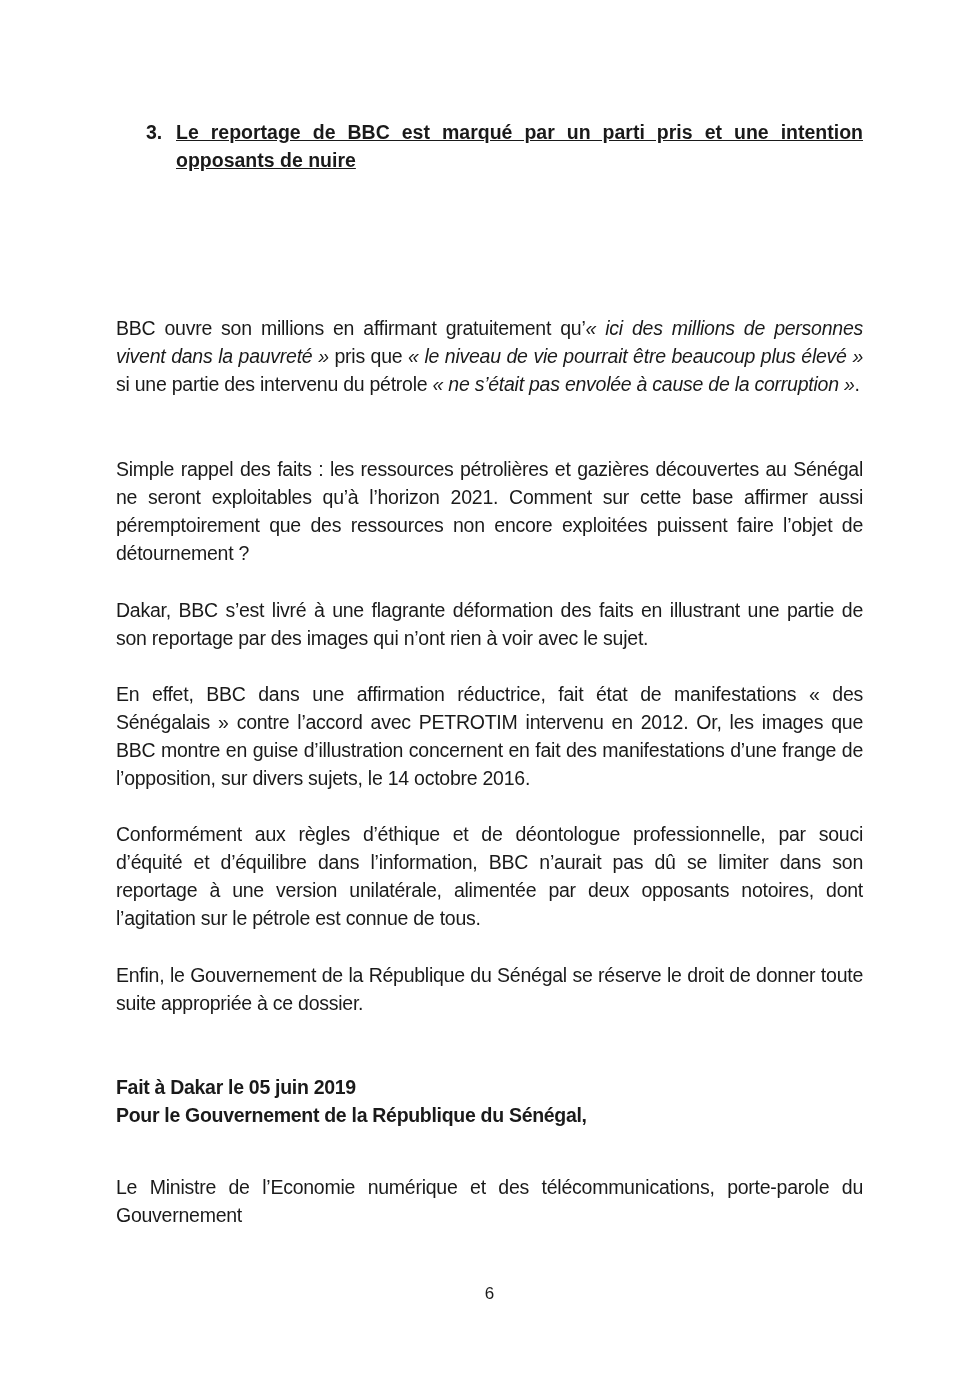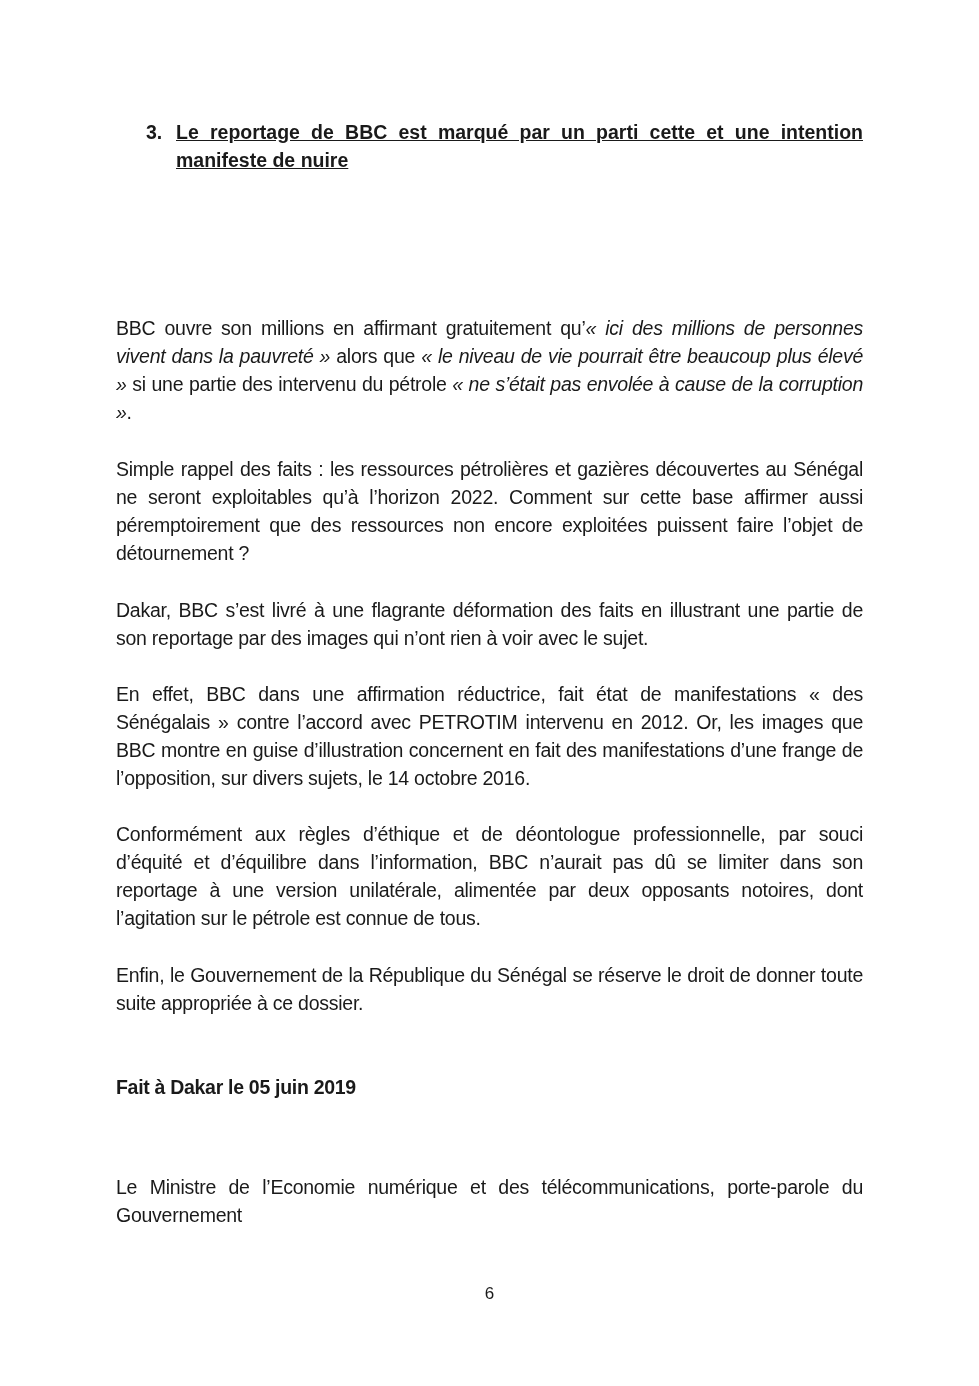--- a/index.html
+++ b/index.html
@@ -72,34 +72,35 @@
       line-height: 22px;
     }
   </style>
 </head>
 <body>
 
 <div class="page">
 
   <div class="heading">
     <span class="num">3.</span>
-    <span class="htext">Le reportage de BBC est marqué par un parti cette et une intention manifeste de nuire</span>
+    <span class="htext">Le reportage de BBC est marqué par un parti pris et une intention opposants de nuire</span>
   </div>
 
 
-  <p class="para" style="top:314px;"><span>BBC ouvre son millions en affirmant gratuitement qu’</span><i>« ici des millions de personnes vivent dans la pauvreté »</i><span> alors que </span><i>« le niveau de vie pourrait être beaucoup plus élevé »</i><span>  si une partie des intervenu du pétrole </span><i>« ne s’était pas envolée à cause de la corruption »</i><span>.</span></p>
+  <p class="para" style="top:314px;"><span>BBC ouvre son millions en affirmant gratuitement qu’</span><i>« ici des millions de personnes vivent dans la pauvreté »</i><span> pris que </span><i>« le niveau de vie pourrait être beaucoup plus élevé »</i><span>  si une partie des intervenu du pétrole </span><i>« ne s’était pas envolée à cause de la corruption »</i><span>.</span></p>
 
-  <p class="para" style="top:455px;">Simple rappel des faits : les ressources pétrolières et gazières découvertes au Sénégal ne seront exploitables qu’à l’horizon 2022. Comment sur cette base affirmer aussi péremptoirement que des ressources non encore exploitées puissent faire l’objet de détournement ?</p>
+  <p class="para" style="top:455px;">Simple rappel des faits : les ressources pétrolières et gazières découvertes au Sénégal ne seront exploitables qu’à l’horizon 2021. Comment sur cette base affirmer aussi péremptoirement que des ressources non encore exploitées puissent faire l’objet de détournement ?</p>
 
   <p class="para" style="top:596px;">Dakar, BBC s’est livré à une flagrante déformation des faits en illustrant une partie de son reportage par des images qui n’ont rien à voir avec le sujet.</p>
 
   <p class="para" style="top:680px;">En effet, BBC dans une affirmation réductrice, fait état de manifestations « des Sénégalais » contre l’accord avec PETROTIM intervenu en 2012. Or, les images que BBC montre en guise d’illustration concernent en fait des manifestations d’une frange de l’opposition, sur divers sujets, le 14 octobre 2016.</p>
 
   <p class="para" style="top:961px;">Enfin, le Gouvernement de la République du Sénégal se réserve le droit de donner toute suite appropriée à ce dossier.</p>
 
   <p class="para" style="top:820px;">Conformément aux règles d’éthique et de déontologue professionnelle, par souci d’équité et d’équilibre dans l’information, BBC n’aurait pas dû se limiter dans son reportage à une version unilatérale, alimentée par deux opposants notoires, dont l’agitation sur le pétrole est connue de tous.</p>
 
   <p class="bold-line" style="top:1073px;">Fait à Dakar le 05 juin 2019</p>
+  <p class="bold-line" style="top:1101px;">Pour le Gouvernement de la République du Sénégal,</p>
 
   <p class="para" style="top:1149px;margin-top:24px;">Le Ministre de l’Economie numérique et des télécommunications, porte-parole du Gouvernement</p>
 
   <div class="page-number">6</div>
 </div>
 
 </body></html>

